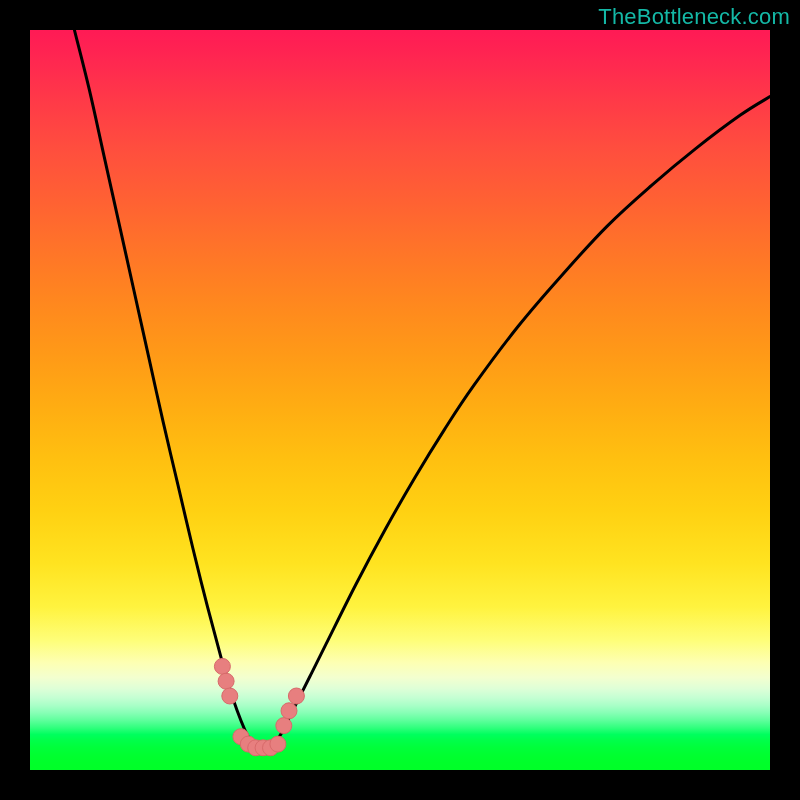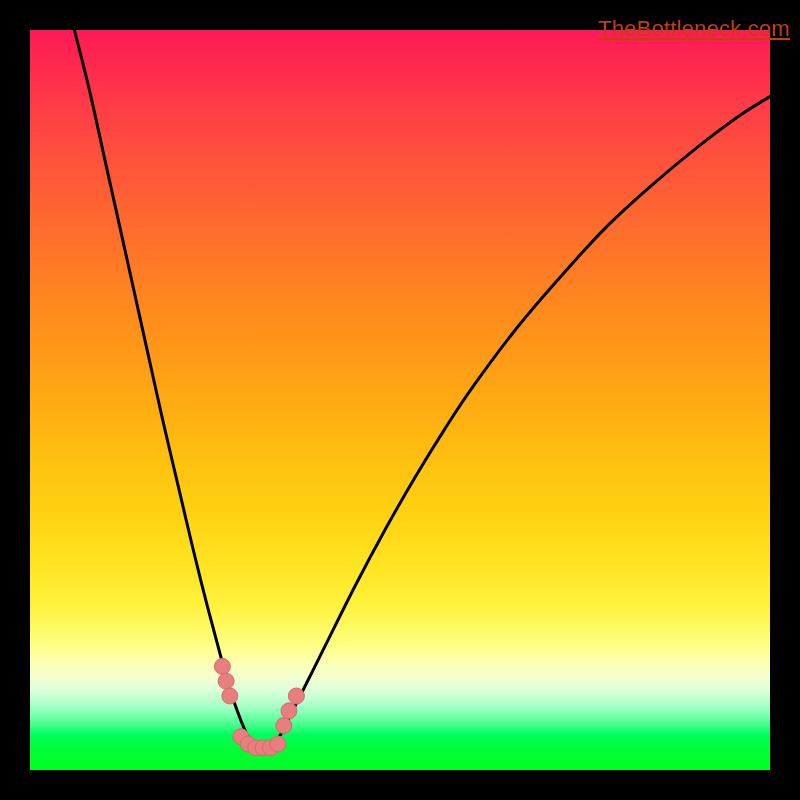--- a/index.html
+++ b/index.html
@@ -66,26 +66,25 @@
   }
   svg.curves {
     position: absolute;
     top: 0;
     left: 0;
     width: 740px;
     height: 740px;
   }
   .watermark {
     position: absolute;
-    top: 16px;
+    top: 4px;
     right: 10px;
-    color: #c2410c;
+    color: #14b8a6;
     font-size: 22px;
     letter-spacing: 0.2px;
-    text-decoration: underline;
   }
 </style>
 </head>
 <body>
 
 <div class="frame">
   <div class="plot">
     <div class="gradient-bg"></div>
     <svg class="curves" viewBox="0 0 740 740" preserveAspectRatio="none">
       <g id="curve-group">

